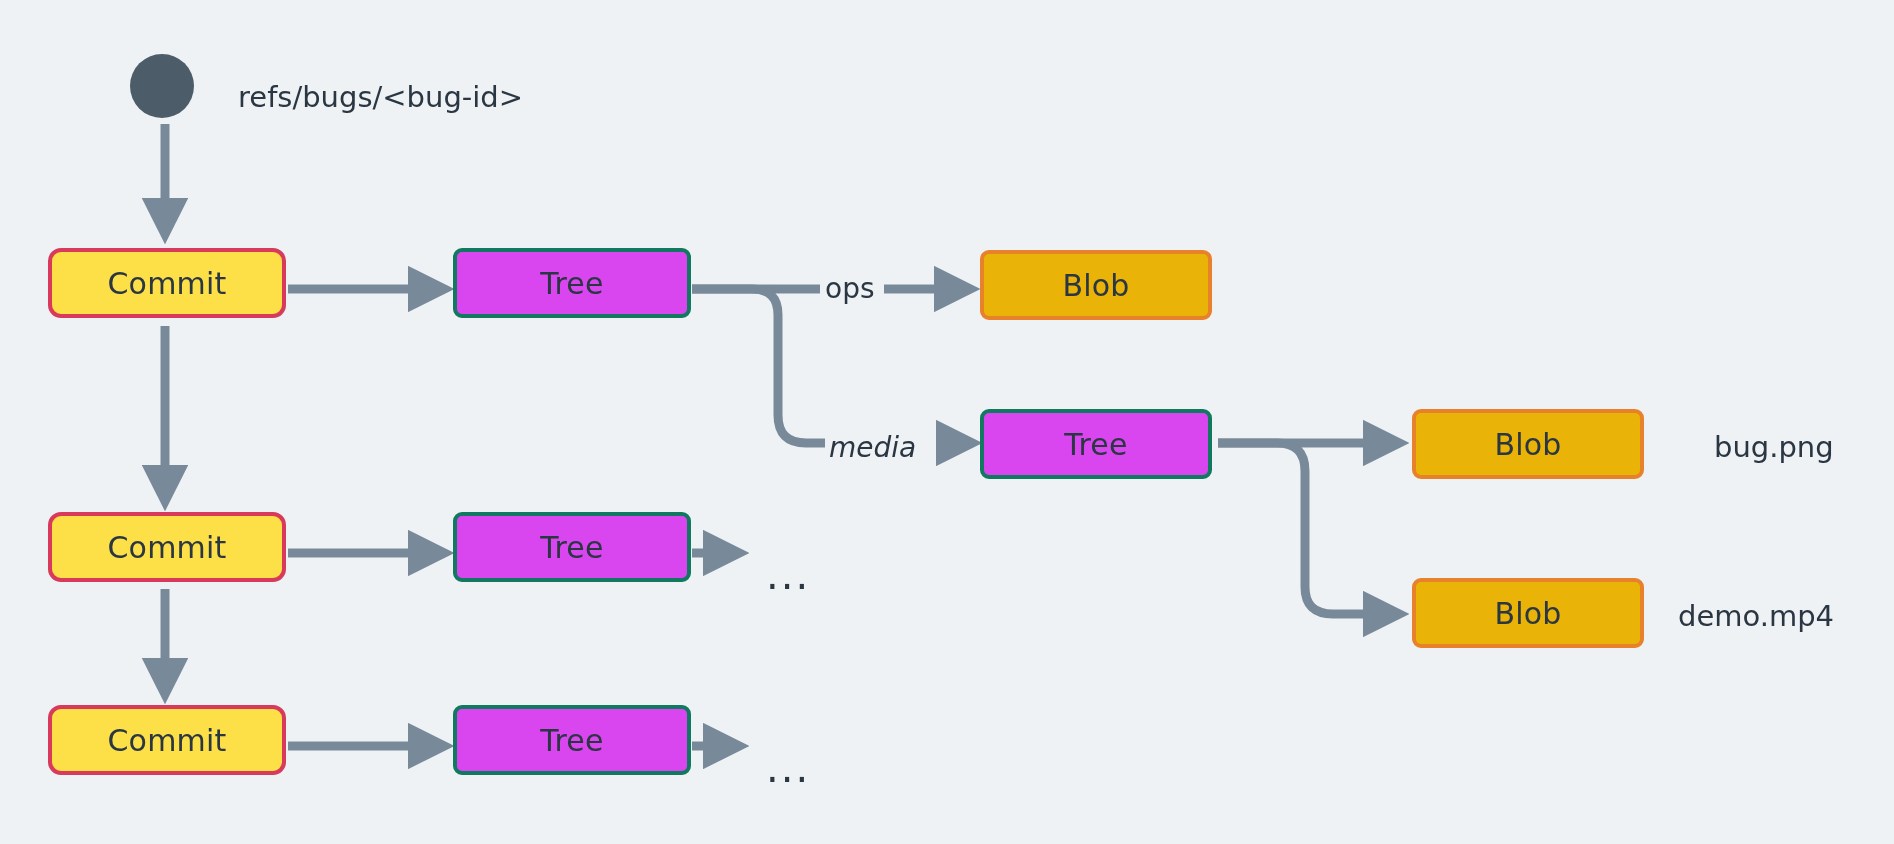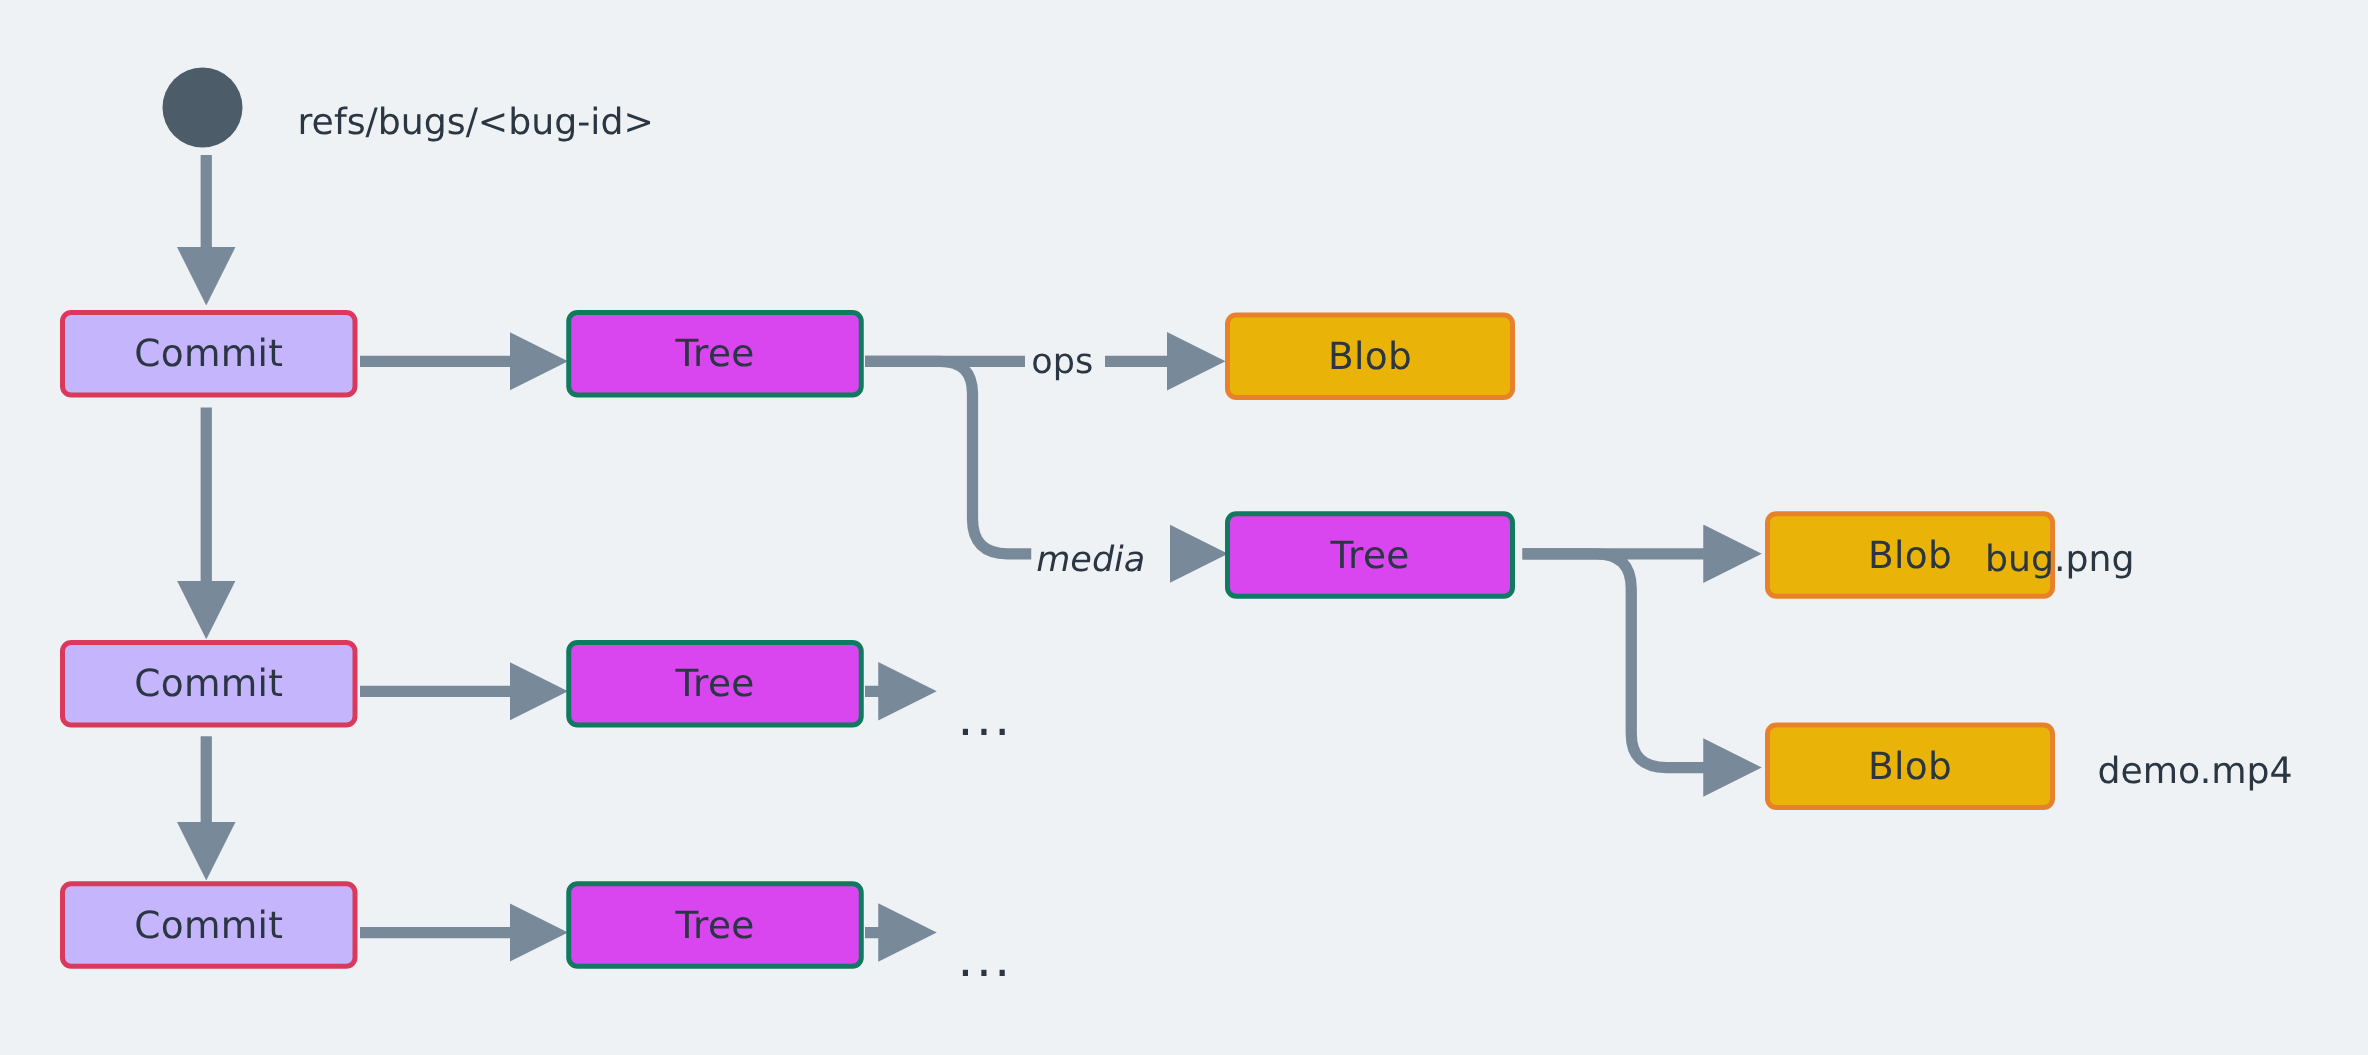--- a/index.html
+++ b/index.html
@@ -34,22 +34,23 @@
     justify-content: center;
     border-radius: 9px;
     border-width: 4px;
     border-style: solid;
     font-size: 30px;
     letter-spacing: 0.2px;
     color: #2b3643;
     z-index: 3;
   }
   .node.commit {
-    background: #c4b5fd;
+    background: #fde047;
     border-color: #d93a5c;
+    border-radius: 13px;
   }
   .node.tree {
     background: #d946ef;
     border-color: #10795f;
   }
   .node.blob {
     background: #eab308;
     border-color: #e8822a;
   }
   .ref-dot {
@@ -157,16 +158,16 @@
     <span>Tree</span>
   </div>
 
   <div class="node blob" style="left:1412px; top:409px; width:232px; height:70px;">
     <span>Blob</span>
   </div>
   <div class="node blob" style="left:1412px; top:578px; width:232px; height:70px;">
     <span>Blob</span>
   </div>
 
-  <div class="plain-label" style="left:1588px; top:430px;">bug.png</div>
+  <div class="plain-label" style="left:1714px; top:430px;">bug.png</div>
   <div class="plain-label" style="left:1678px; top:599px;">demo.mp4</div>
 
 </div>
 
 </body></html>

